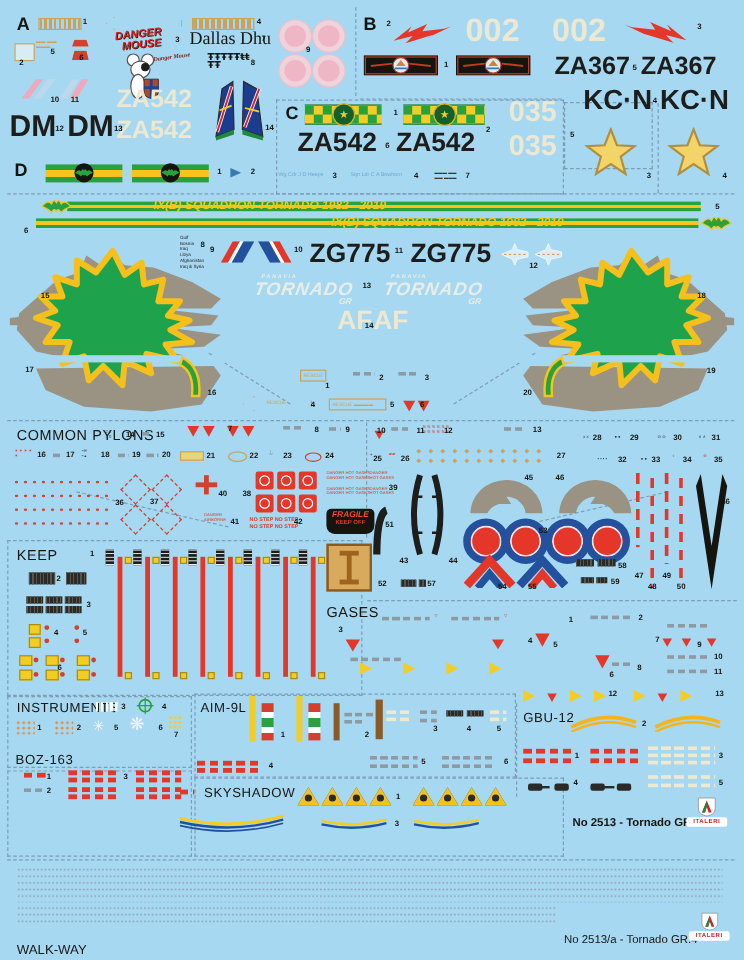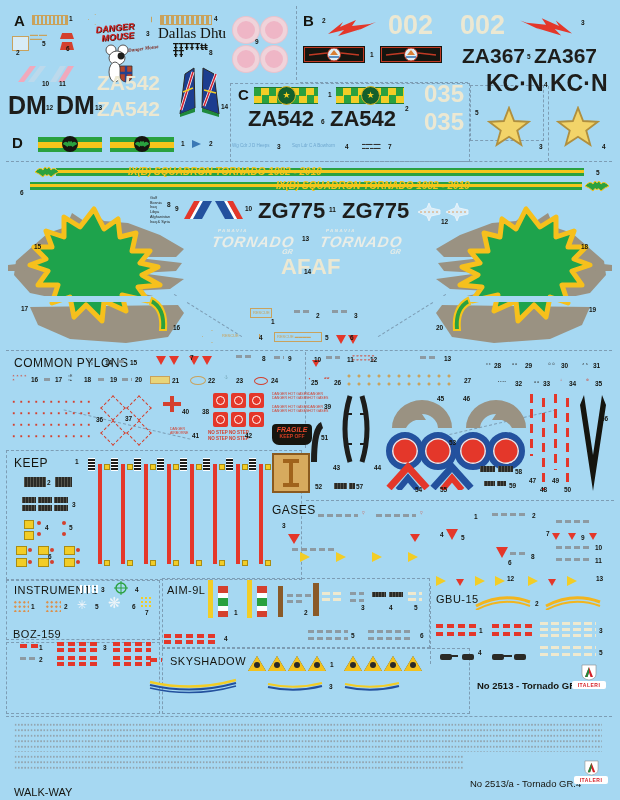--- a/index.html
+++ b/index.html
@@ -577,21 +577,21 @@
   <div class="graydash" style="left:350px;top:599px;width:14px"></div>
   <div class="blkrect" style="left:372px;top:592px;width:14px;height:5px"></div>
   <div class="blkrect" style="left:389px;top:592px;width:14px;height:5px"></div>
   <div class="creamdash" style="left:408px;top:592px;width:14px"></div>
   <div class="creamdash" style="left:408px;top:598px;width:14px"></div>
   <div class="graydash" style="left:308px;top:630px;width:40px"></div>
   <div class="graydash" style="left:308px;top:637px;width:40px"></div>
   <div class="graydash" style="left:368px;top:630px;width:42px"></div>
   <div class="graydash" style="left:368px;top:637px;width:42px"></div>
 
-  <div class="lbl" style="left:436px;top:593px;font-size:11px">GBU-15</div>
+  <div class="lbl" style="left:436px;top:593px;font-size:11px">GBU-12</div>
   <svg class="abs" style="left:474px;top:590px" width="58" height="20" viewBox="0 0 58 20">
     <path d="M2,16 Q29,2 56,12" stroke="#f2b51e" stroke-width="3" fill="none"></path>
     <path d="M2,20 Q29,6 56,16" stroke="#f2b51e" stroke-width="2" fill="none"></path>
   </svg>
   <svg class="abs" style="left:544px;top:590px" width="58" height="20" viewBox="0 0 58 20">
     <path d="M2,16 Q29,2 56,12" stroke="#f2b51e" stroke-width="3" fill="none"></path>
     <path d="M2,20 Q29,6 56,16" stroke="#f2b51e" stroke-width="2" fill="none"></path>
   </svg>
   <div class="reddash" style="left:436px;top:624px;width:40px"></div>
   <div class="reddash" style="left:436px;top:632px;width:40px"></div>
@@ -606,21 +606,21 @@
   </div>
   <div class="abs" style="left:492px;top:646px">
     <span style="display:inline-block;width:12px;height:6px;background:#2a2a26;border-radius:2px"></span>
     <span style="display:inline-block;width:12px;height:6px;background:#2a2a26;border-radius:2px;margin-left:6px"></span>
   </div>
   <div class="abs" style="left:444px;top:655px;width:14px;height:2px;background:#2a2a26"></div>
   <div class="abs" style="left:498px;top:655px;width:14px;height:2px;background:#2a2a26"></div>
   <div class="creamdash" style="left:540px;top:646px;width:56px"></div>
   <div class="creamdash" style="left:540px;top:653px;width:56px"></div>
 
-  <div class="lbl" style="left:13px;top:628px;font-size:11px">BOZ-159</div>
+  <div class="lbl" style="left:13px;top:628px;font-size:11px">BOZ-163</div>
   <div class="reddash" style="left:20px;top:644px;width:18px"></div>
   <div class="reddash" style="left:57px;top:642px;width:42px"></div>
   <div class="reddash" style="left:57px;top:648px;width:42px"></div>
   <div class="reddash" style="left:113px;top:642px;width:38px"></div>
   <div class="reddash" style="left:113px;top:648px;width:38px"></div>
   <div class="graydash" style="left:20px;top:657px;width:18px"></div>
   <div class="reddash" style="left:57px;top:656px;width:42px"></div>
   <div class="reddash" style="left:57px;top:662px;width:42px"></div>
   <div class="reddash" style="left:113px;top:656px;width:38px"></div>
   <div class="reddash" style="left:113px;top:662px;width:38px"></div>

